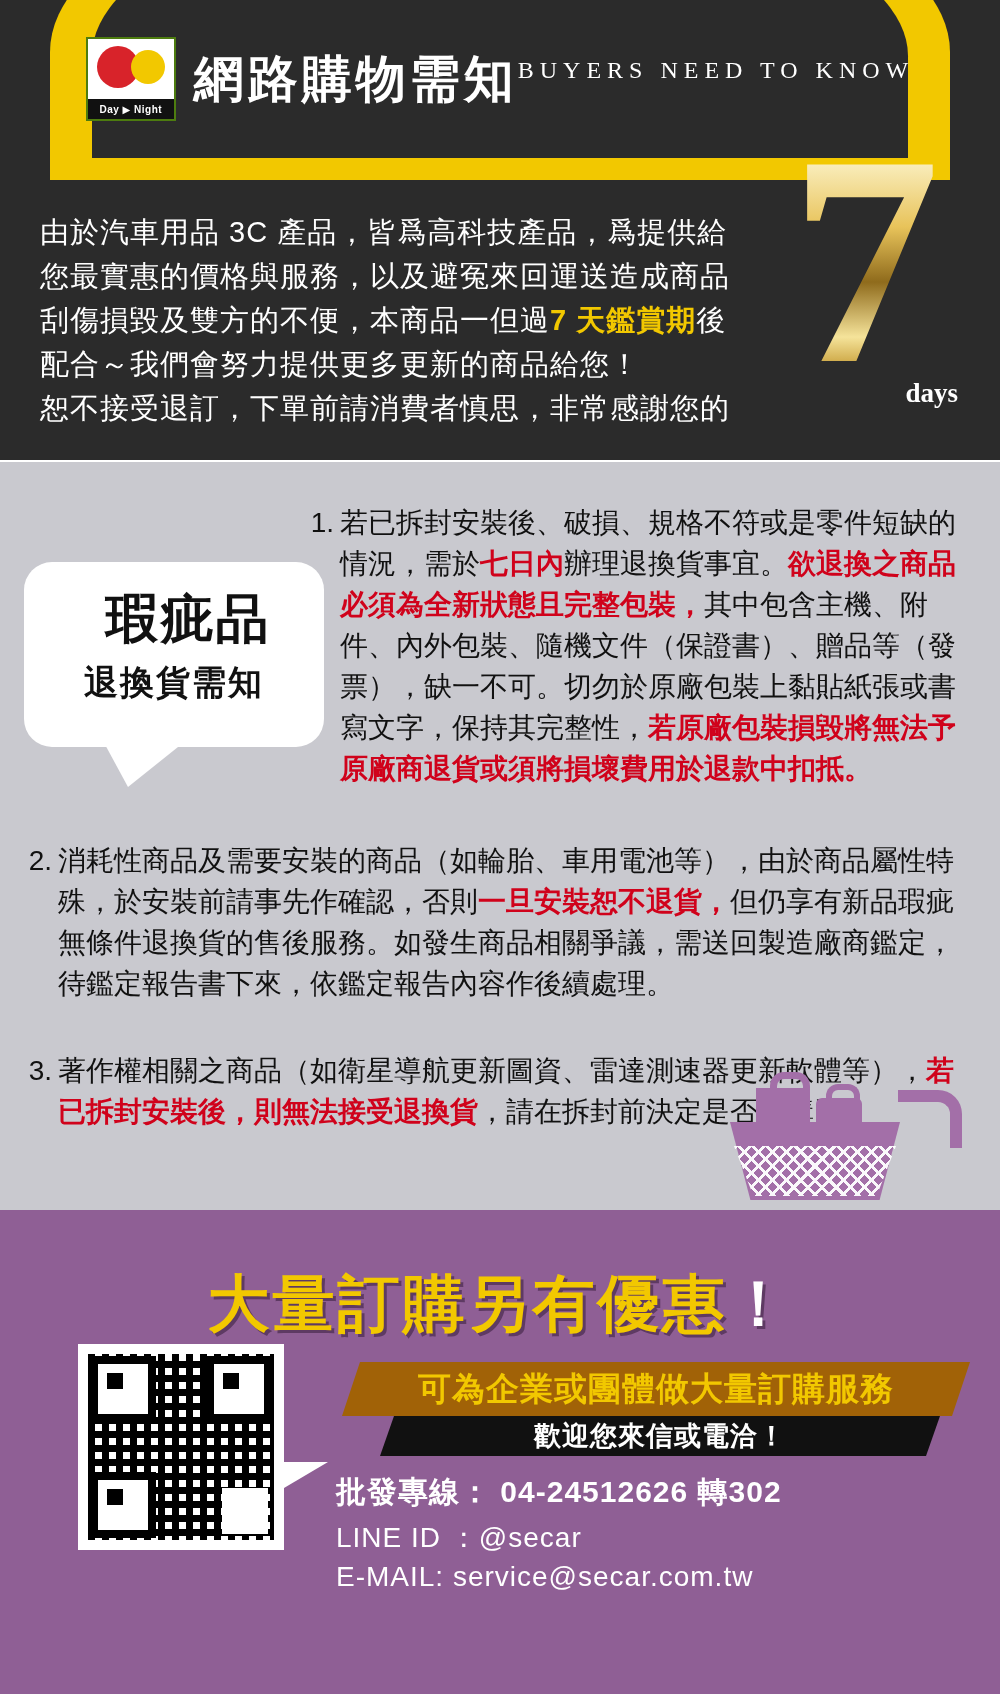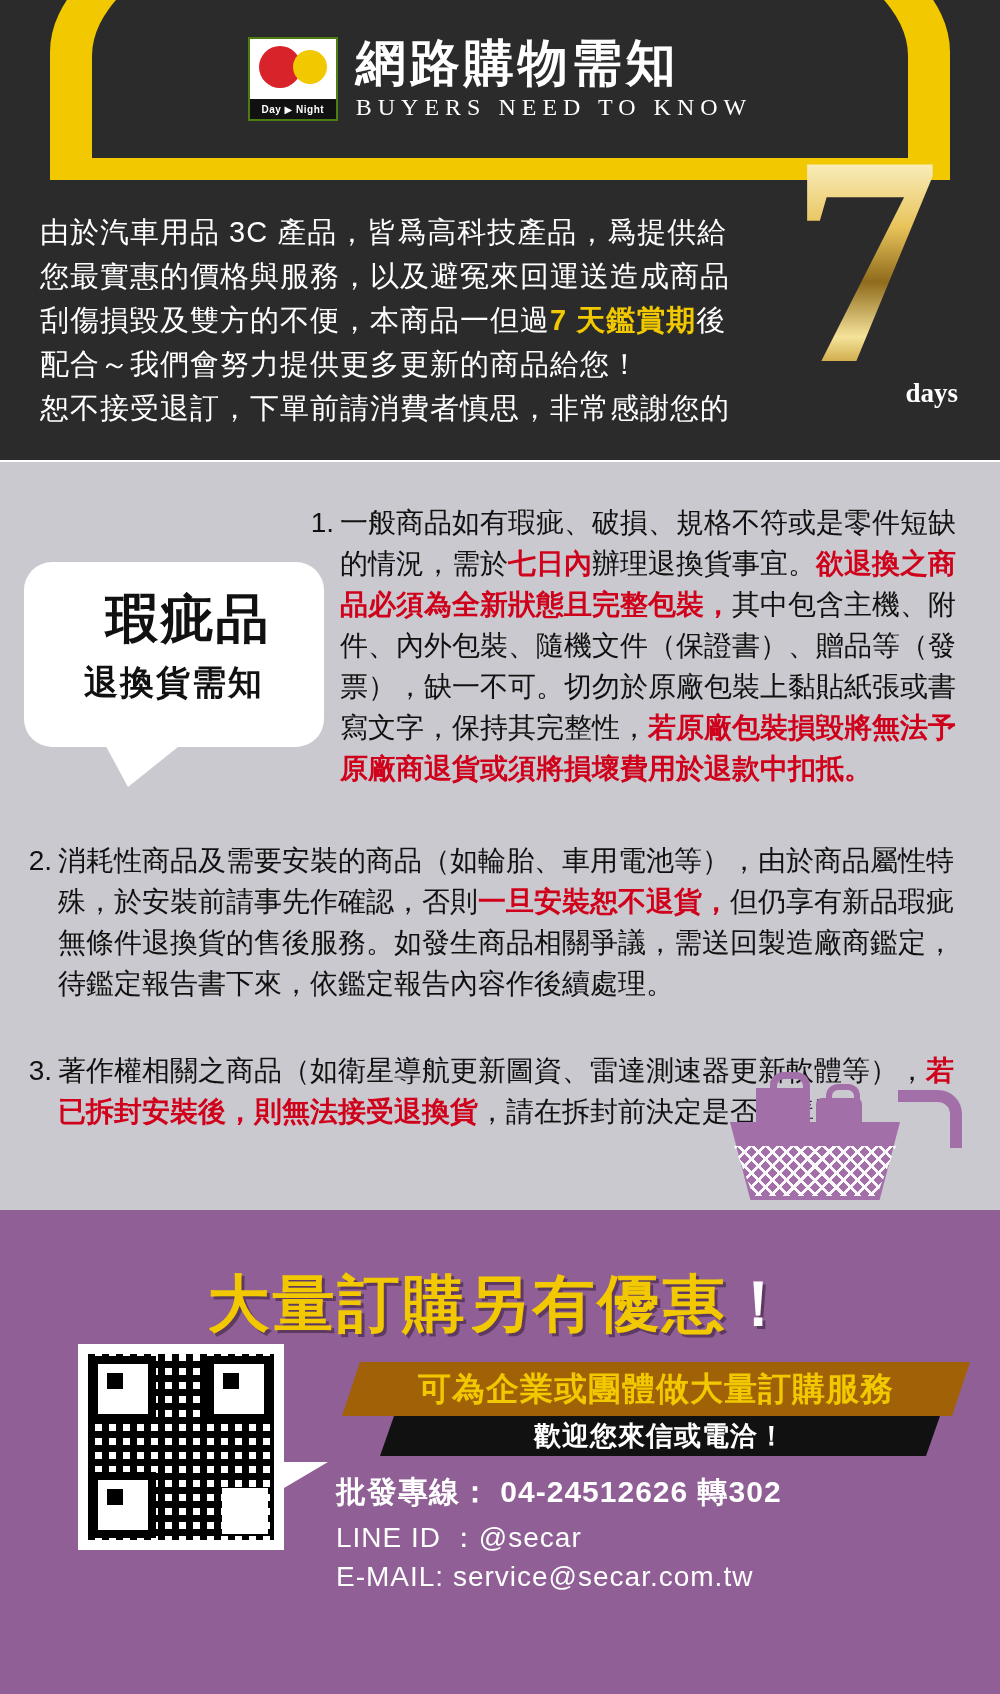--- a/index.html
+++ b/index.html
@@ -46,21 +46,21 @@
   }
   .logo .yel{
     width:34px;height:34px;border-radius:50%;background:#f2c800;
     position:relative;z-index:2;
   }
   .logo .tag{
     width:86px;height:20px;background:#111;color:#fff;font-size:10px;
     display:flex;align-items:center;justify-content:center;letter-spacing:.5px;
     font-weight:bold;
   }
-  .titles{display:flex;flex-direction:column;align-items:flex-start;}
+  .titles{display:flex;flex-direction:row;align-items:flex-start;}
   .title-cn{
     color:#ffffff;font-size:50px;font-weight:bold;letter-spacing:4px;
     line-height:1.05;
   }
   .title-en{
     color:#ffffff;font-family:"Liberation Serif","DejaVu Serif",serif;
     font-size:24px;letter-spacing:6px;margin-top:4px;
   }
   .seven{
     position:absolute;right:60px;top:150px;
@@ -261,21 +261,21 @@
     <div class="bubble">
       <div class="bubble-t1">瑕疵品</div>
       <div class="bubble-t2">退換貨需知</div>
     </div>
 
     <div class="list">
 
       <div class="item i1">
         <div class="num">1.</div>
         <div class="body">
-          <span>一般商品如有瑕疵、破損、規格不符或是零件短缺的情況，需於</span><span class="red">七日內</span><span>辦理退換貨事宜。</span><span class="red">欲退換之商品必須為全新狀態且完整包裝，</span><span>其中包含主機、附件、內外包裝、隨機文件（保證書）、贈品等（發票），缺一不可。切勿於原廠包裝上黏貼紙張或書寫文字，保持其完整性，</span><span class="red">若原廠包裝損毀將無法予原廠商退貨或須將損壞費用於退款中扣抵。</span>
+          <span>若已拆封安裝後、破損、規格不符或是零件短缺的情況，需於</span><span class="red">七日內</span><span>辦理退換貨事宜。</span><span class="red">欲退換之商品必須為全新狀態且完整包裝，</span><span>其中包含主機、附件、內外包裝、隨機文件（保證書）、贈品等（發票），缺一不可。切勿於原廠包裝上黏貼紙張或書寫文字，保持其完整性，</span><span class="red">若原廠包裝損毀將無法予原廠商退貨或須將損壞費用於退款中扣抵。</span>
         </div>
       </div>
 
       <div class="item i2">
         <div class="num">2.</div>
         <div class="body">
           <span>消耗性商品及需要安裝的商品（如輪胎、車用電池等），由於商品屬性特殊，於安裝前請事先作確認，否則</span><span class="red">一旦安裝恕不退貨，</span><span>但仍享有新品瑕疵無條件退換貨的售後服務。如發生商品相關爭議，需送回製造廠商鑑定，待鑑定報告書下來，依鑑定報告內容作後續處理。</span>
         </div>
       </div>
 

